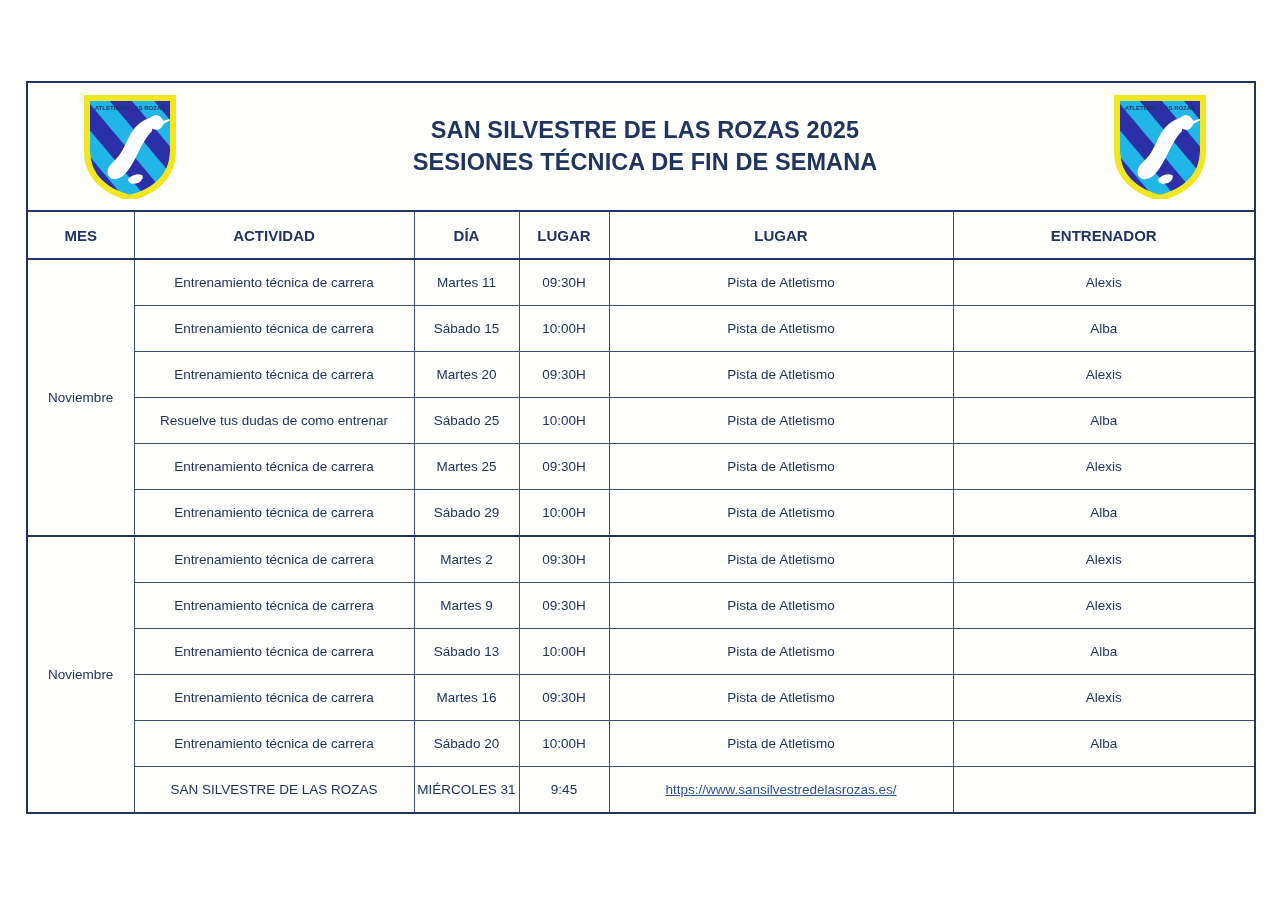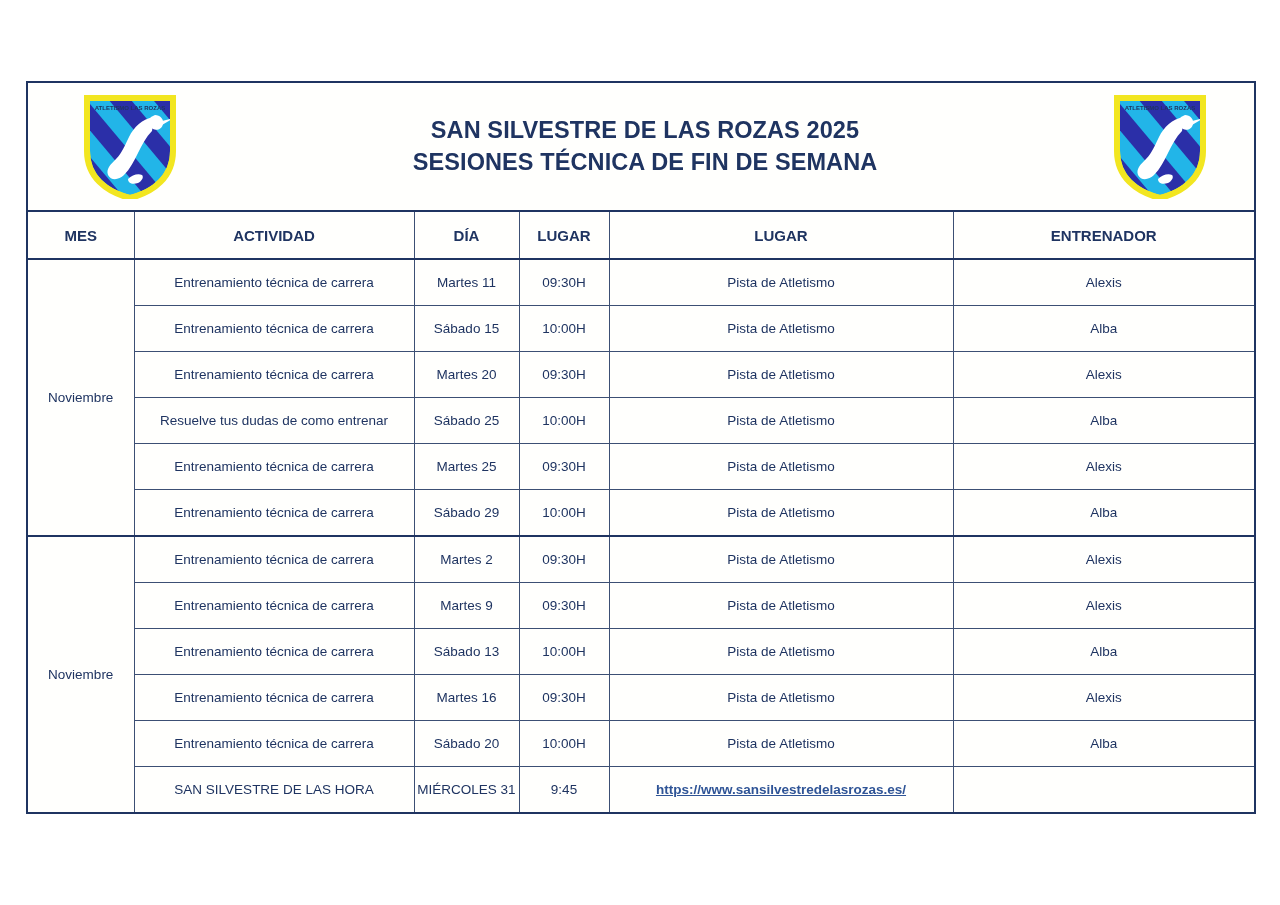--- a/index.html
+++ b/index.html
@@ -108,21 +108,21 @@
   }
   tr.month-end td { border-bottom: 2px solid #1f3461 !important; }
   td.month-cell.nov { border-bottom: 2px solid #1f3461 !important; }
 
   td.bold-cell { font-weight: bold; font-size: 13.5px; }
 
   a.race-link {
     color: #2f5496;
     text-decoration: underline;
     font-size: 13.5px;
-    font-weight: bold;
+    font-weight: normal;
   }
 
   
   col.c-mes  { width: 107px; }
   col.c-act  { width: 280px; }
   col.c-dia  { width: 105px; }
   col.c-hora { width: 90px; }
   col.c-lug  { width: 344px; }
   col.c-ent  { width: 302px; }
 </style>
@@ -291,21 +291,21 @@
         <td>Alexis</td>
       </tr>
       <tr>
         <td>Entrenamiento técnica de carrera</td>
         <td>Sábado 20</td>
         <td>10:00H</td>
         <td>Pista de Atletismo</td>
         <td>Alba</td>
       </tr>
       <tr>
-        <td class="bold-cell">SAN SILVESTRE DE LAS HORA</td>
+        <td class="bold-cell">SAN SILVESTRE DE LAS ROZAS</td>
         <td class="bold-cell">MIÉRCOLES 31</td>
         <td class="bold-cell">9:45</td>
         <td>
           <a class="race-link" href="#">https://www.sansilvestredelasrozas.es/</a>
         </td>
         <td></td>
       </tr>
     </tbody>
   </table>
 

